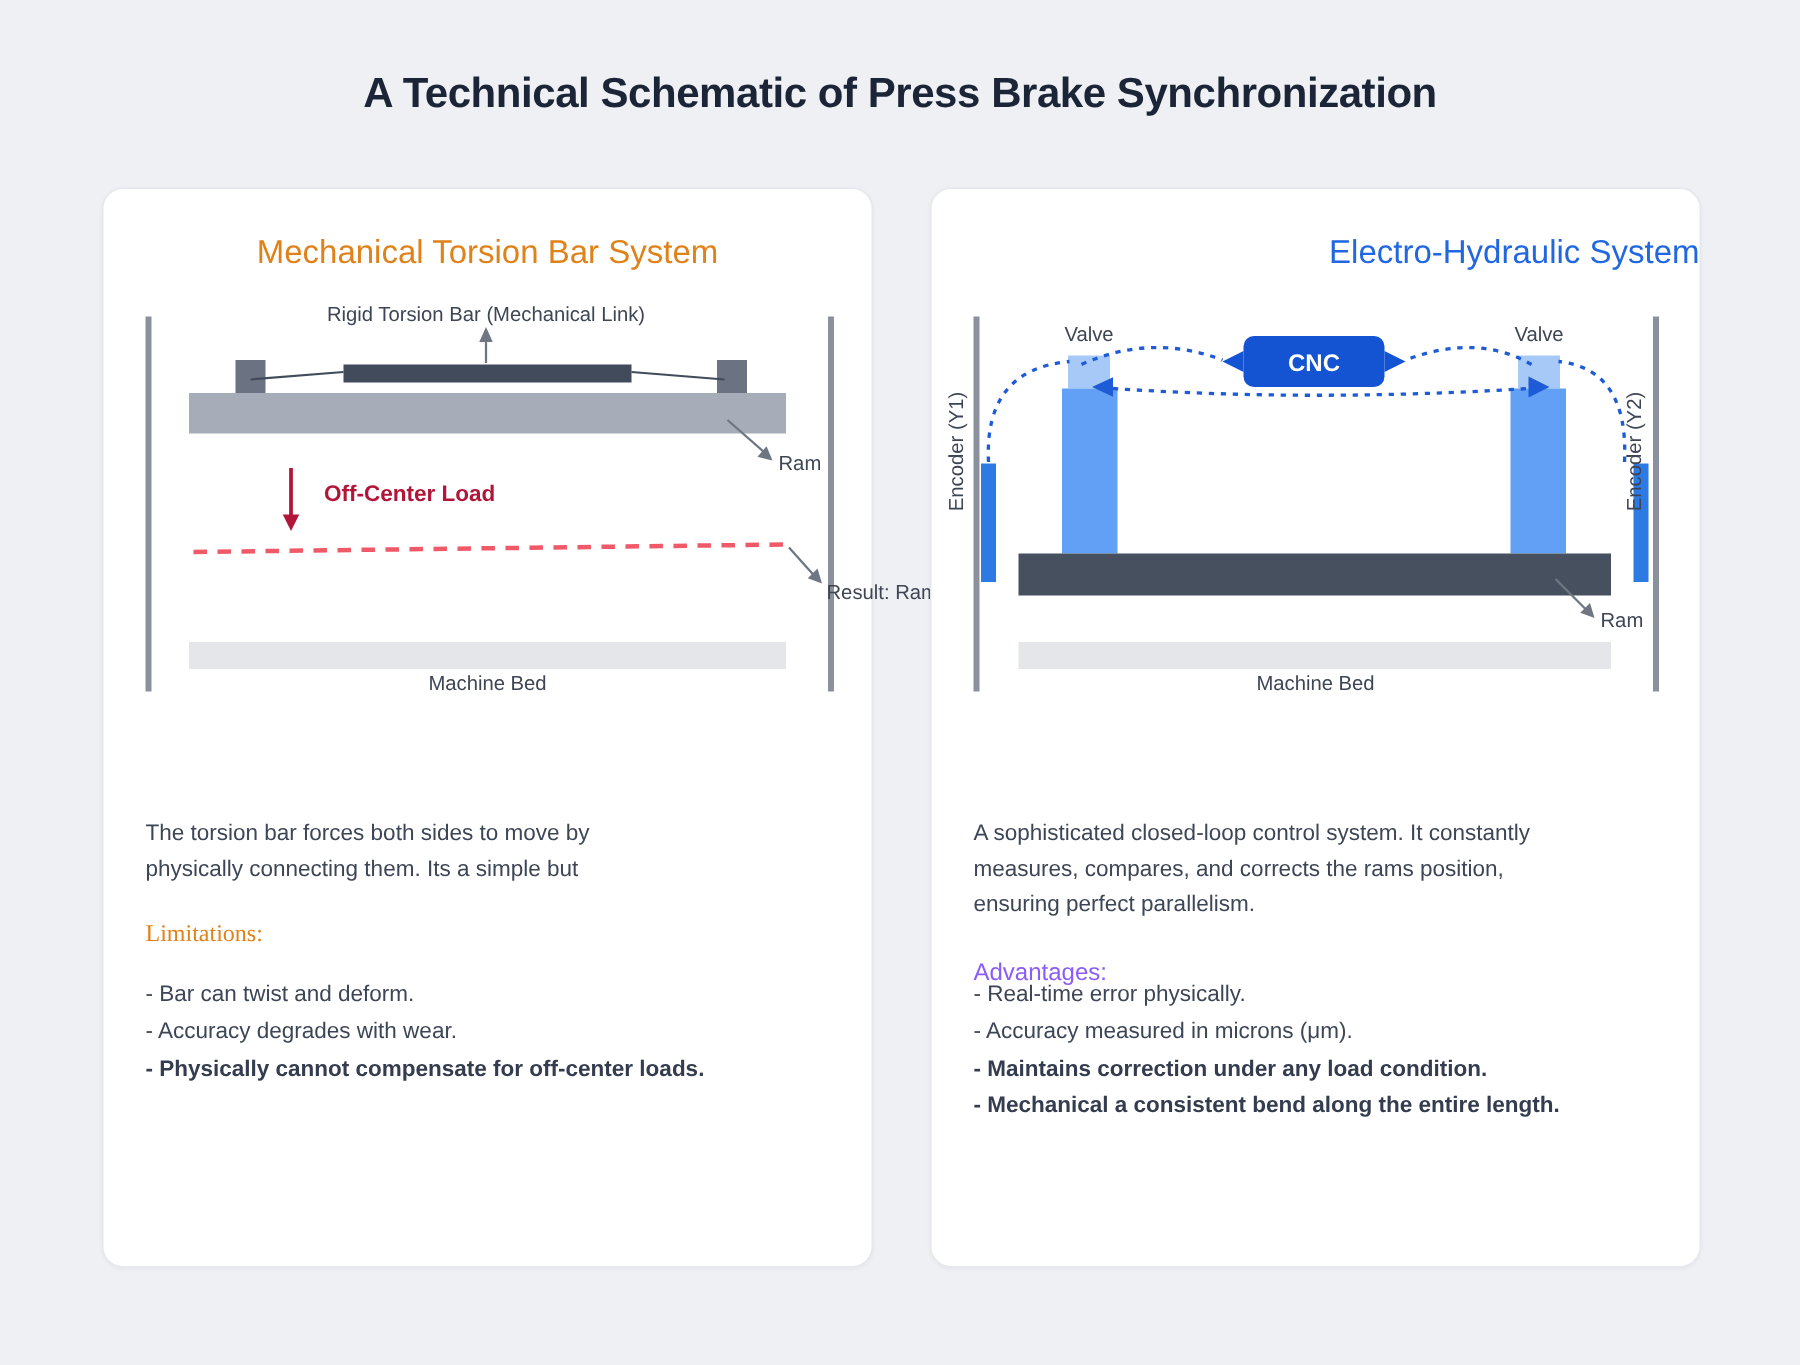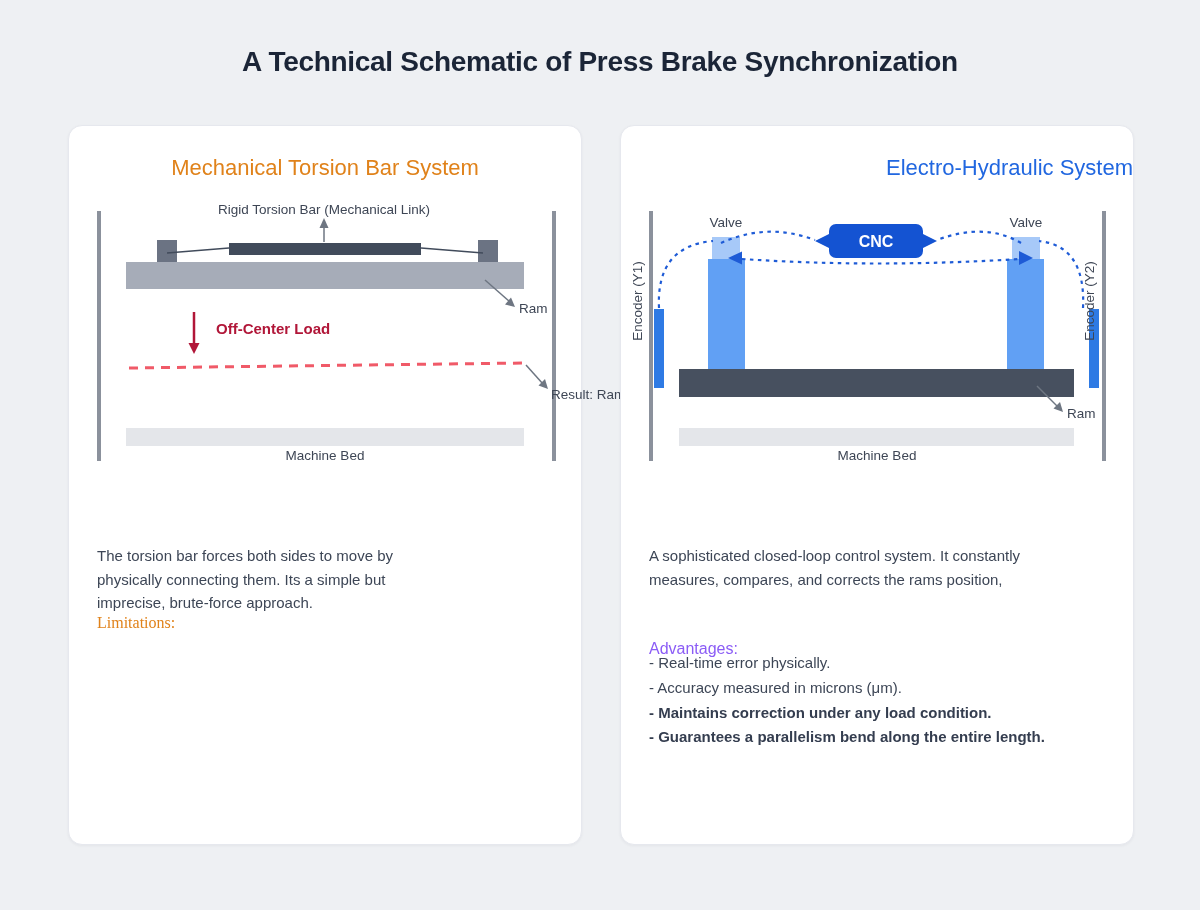--- a/index.html
+++ b/index.html
@@ -95,23 +95,27 @@
     </g>
     <text x="462" y="203">Result: Ram</text>
 
     <rect x="37" y="232" width="398" height="18" fill="#e4e6ea"></rect>
     <text x="236" y="264" text-anchor="middle">Machine Bed</text>
   </svg>
 
   <div class="desc">
     <div>The torsion bar forces both sides to move by</div>
     <div>physically connecting them. Its a simple but</div>
-    <div>imprecise, brute-force approach.</div>
   </div>
   <div class="subhead orange">Limitations:</div>
+  <div class="bullets">
+    <div>- Bar can twist and deform.</div>
+    <div>- Accuracy degrades with wear.</div>
+    <div class="bold">- Physically cannot compensate for off-center loads.</div>
+  </div>
 </section>
 
 <section class="card right">
   <h2 class="panel-title blue">Electro-Hydraulic System</h2>
 
   <svg class="diagram right-d" width="484" height="275" viewBox="0 0 484 275">
 
     <rect x="20" y="15" width="4" height="250" fill="#8b919c"></rect>
     <rect x="473" y="15" width="4" height="250" fill="#8b919c"></rect>
 
@@ -152,21 +156,22 @@
     </g>
     <text x="438" y="222">Ram</text>
 
     <rect x="50" y="232" width="395" height="18" fill="#e4e6ea"></rect>
     <text x="248" y="264" text-anchor="middle">Machine Bed</text>
   </svg>
 
   <div class="desc">
     <div>A sophisticated closed-loop control system. It constantly</div>
     <div>measures, compares, and corrects the rams position,</div>
+    <div>ensuring perfect parallelism.</div>
   </div>
   <div class="subhead blue">Advantages:</div>
   <div class="bullets">
     <div>- Real-time error physically.</div>
     <div>- Accuracy measured in microns (μm).</div>
     <div class="bold">- Maintains correction under any load condition.</div>
-    <div class="bold">- Guarantees a parallelism bend along the entire length.</div>
+    <div class="bold">- Mechanical a consistent bend along the entire length.</div>
   </div>
 </section>
 
 </body></html>

